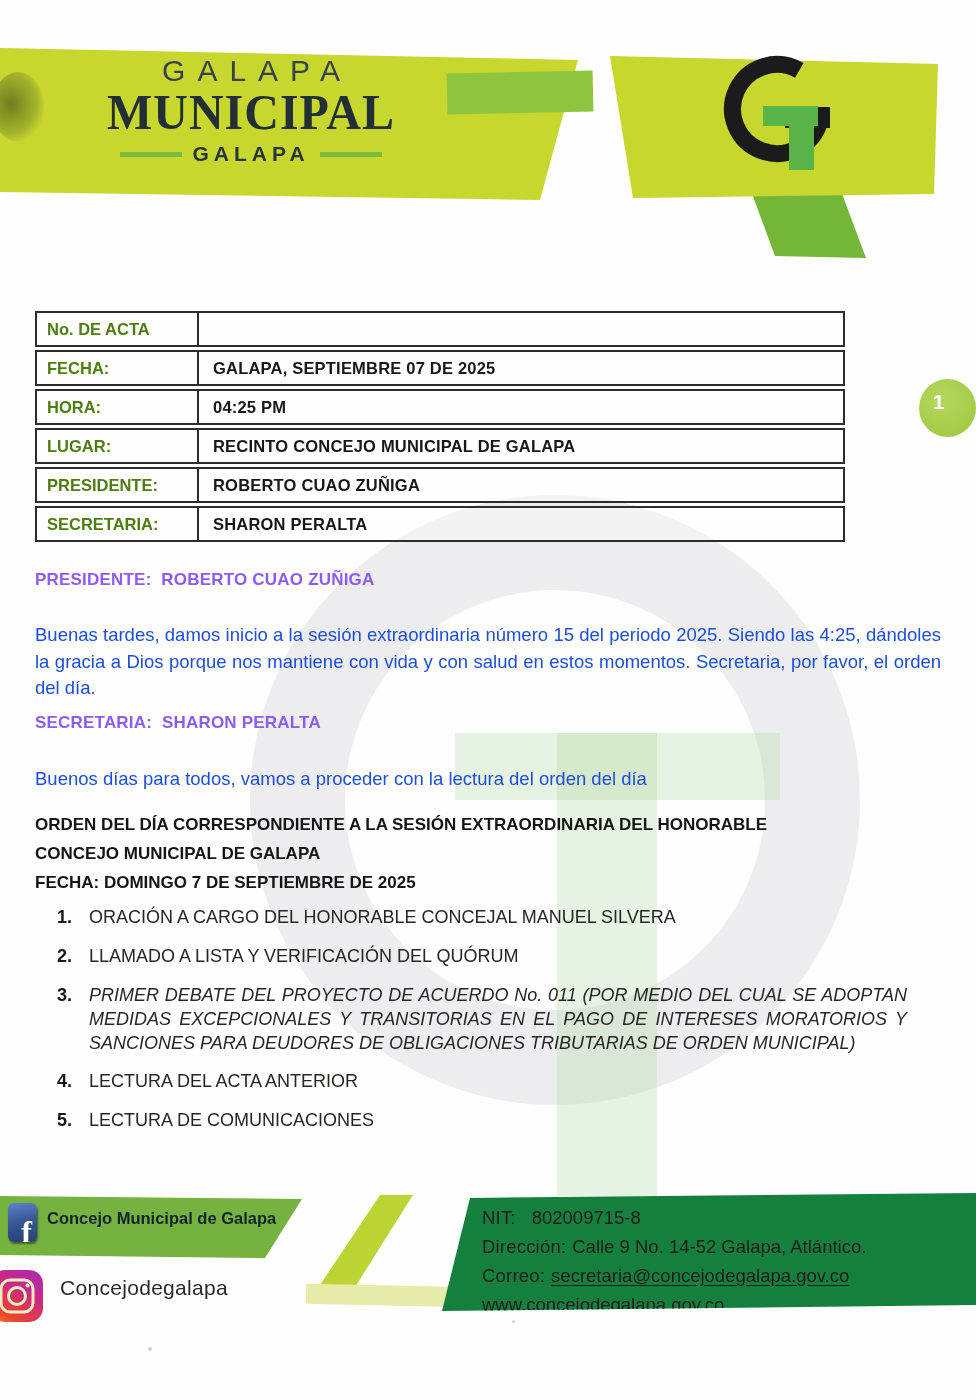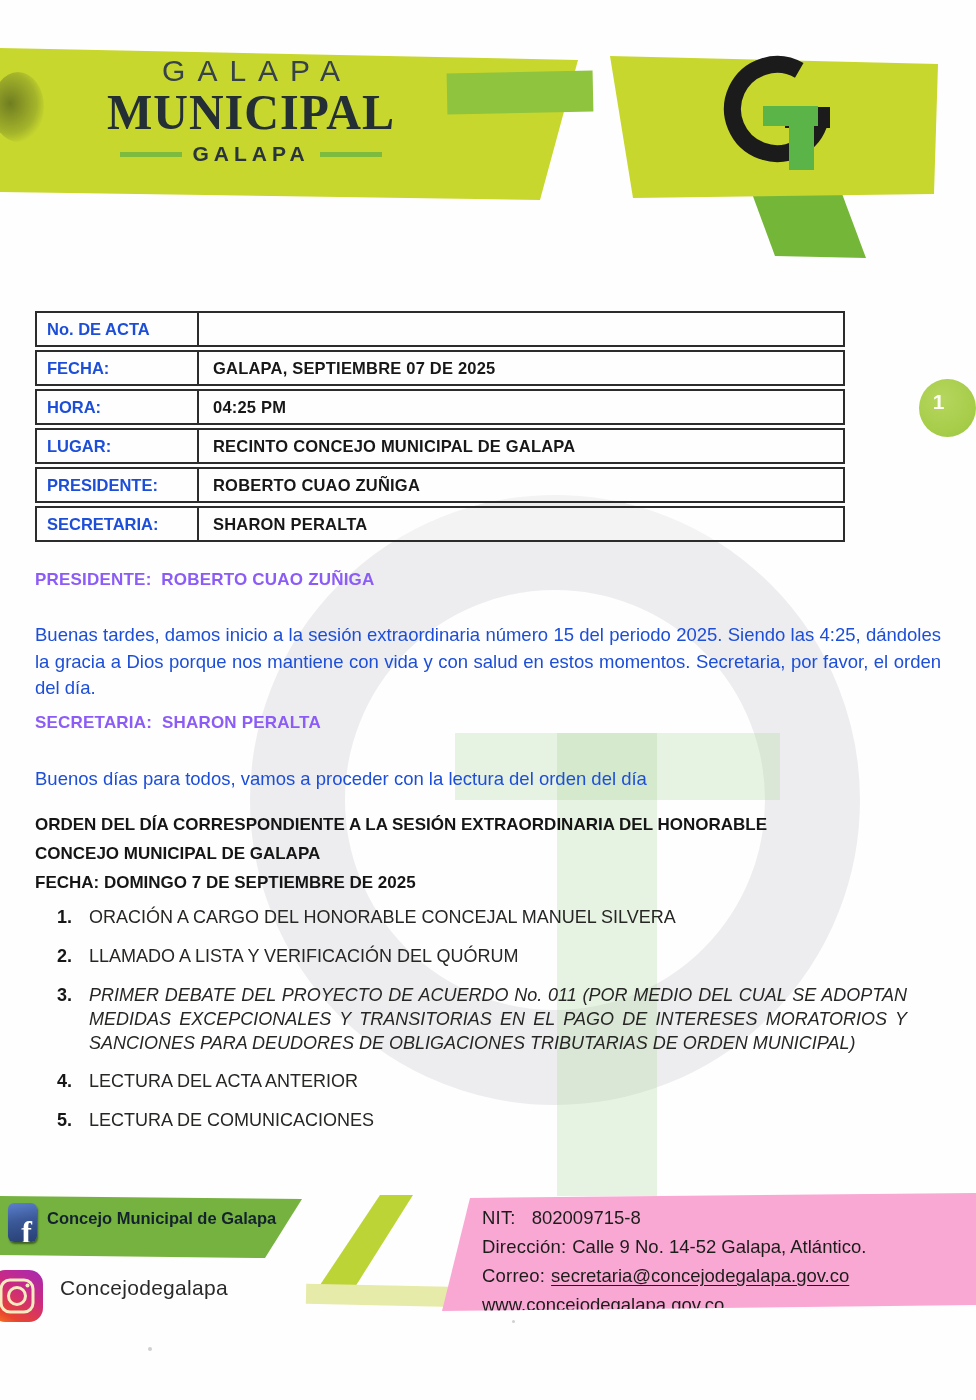--- a/index.html
+++ b/index.html
@@ -36,21 +36,21 @@
   
   .page-badge{position:absolute;left:919px;top:379px;width:57px;height:58px;border-radius:50%;
               background:radial-gradient(circle at 40% 35%,#b6d65e,#a5cc48 70%,#9cc43e);
               display:flex;align-items:center;justify-content:center;z-index:5;}
   .page-badge span{color:#fdfdf6;font-weight:700;font-size:21px;transform:translate(-9px,-6px);}
 
   
   .meta-table{position:absolute;left:35px;top:311px;width:810px;z-index:1;}
   .meta-row{display:flex;height:32px;border:2px solid #2c2c2c;margin-bottom:3px;background:rgba(255,255,255,.35);}
   .meta-label{width:150px;border-right:2px solid #2c2c2c;display:flex;align-items:center;
-              padding-left:10px;font-weight:700;font-size:16.5px;color:#1d4ed8;}
+              padding-left:10px;font-weight:700;font-size:16.5px;color:#4d7c0f;}
   .meta-value{flex:1;display:flex;align-items:center;padding-left:14px;font-weight:700;
               font-size:16.5px;color:#171717;letter-spacing:.2px;}
 
   
   .speaker-head{position:absolute;left:35px;font-weight:700;font-size:17px;color:#8b5cf6;
                 letter-spacing:.2px;white-space:pre-wrap;z-index:1;}
   .para{position:absolute;left:35px;width:906px;font-size:18.5px;line-height:26.5px;color:#1d4ed8;
         text-align:justify;z-index:1;}
   .agenda-head{position:absolute;left:35px;top:810px;width:906px;text-align:left;font-weight:700;
                font-size:17px;line-height:29px;color:#151515;z-index:1;}
@@ -69,21 +69,21 @@
   .fb-icon span{position:absolute;right:5px;bottom:-9px;color:#fff;font-weight:700;font-size:32px;
                 font-family:"Liberation Serif",serif;}
   .fb-label{position:absolute;left:47px;top:13px;font-weight:700;font-size:16.5px;color:#13232d;}
   .ig-icon{position:absolute;left:-9px;top:1270px;width:52px;height:52px;border-radius:14px;
            background:linear-gradient(210deg,#a62ab5 0%,#cb2a82 40%,#e8452f 80%,#f8821e 100%);z-index:2;}
   .ig-label{position:absolute;left:60px;top:1276px;font-size:21px;color:#2a2a2a;z-index:2;letter-spacing:.3px;}
   .lime-slash{position:absolute;left:305px;top:1195px;width:112px;height:110px;background:#bdd437;
               clip-path:polygon(75px 0,108px 0,40px 108px,5px 105px);z-index:1;}
   .pale-strip{position:absolute;left:306px;top:1286px;width:205px;height:20px;background:#e7eba9;
               transform:rotate(1.2deg);z-index:1;}
-  .footer-right{position:absolute;left:430px;top:1193px;width:546px;height:122px;background:#f9a8d4;
+  .footer-right{position:absolute;left:430px;top:1193px;width:546px;height:122px;background:#15803d;
                 clip-path:polygon(40px 5px,546px 0,546px 112px,12px 118px);z-index:2;}
   .fr-lines{position:absolute;left:52px;top:10px;font-size:18.5px;line-height:29px;color:#1c1c1a;}
   .fr-label{letter-spacing:.2px;}
   .fr-value{margin-left:6px;}
   .fr-value.wide-gap{margin-left:16px;}
   .fr-value.underlined{text-decoration:underline;text-underline-offset:3px;}
 
   .speck{position:absolute;border-radius:50%;background:#9a9a9a;opacity:.45;z-index:0;}
 </style>
 </head>

